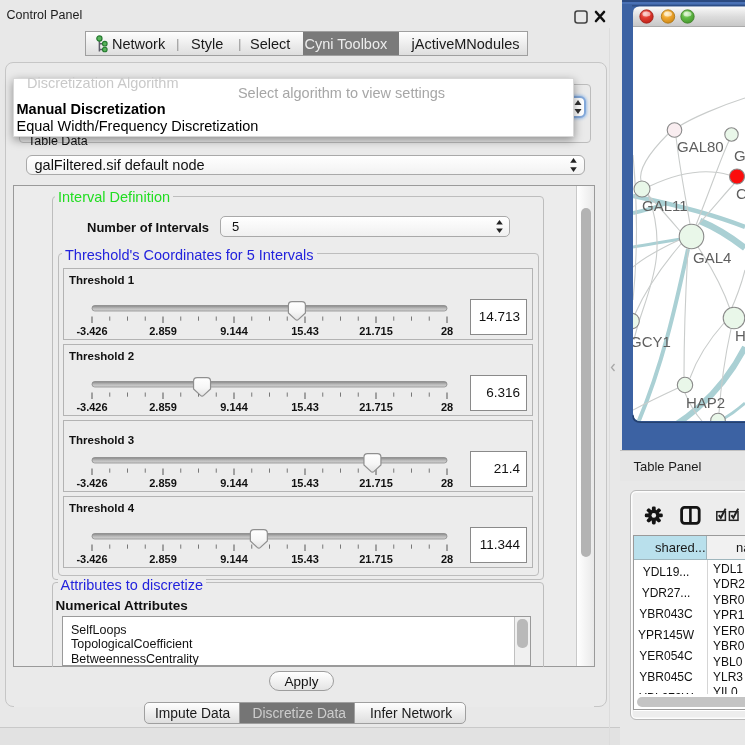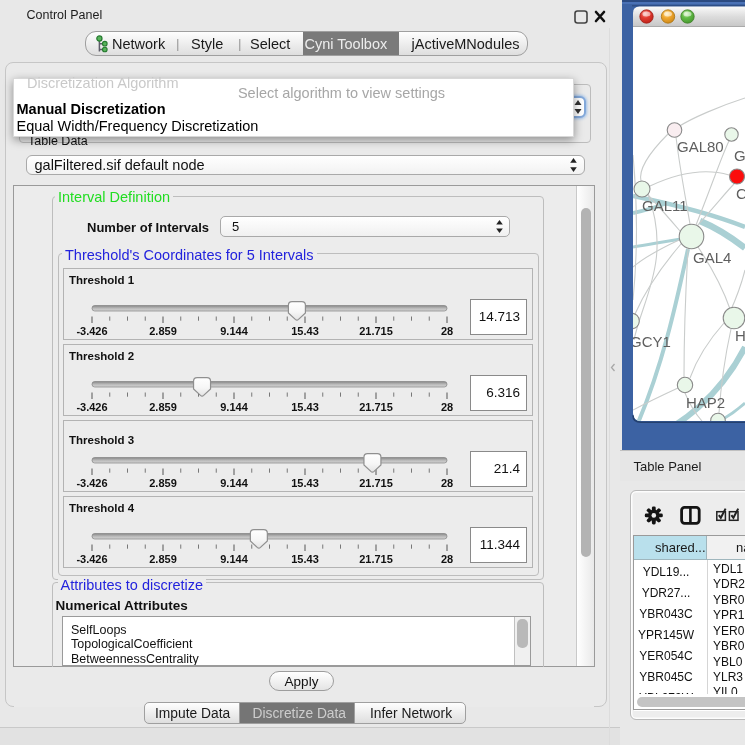--- a/index.html
+++ b/index.html
@@ -6,27 +6,27 @@
   #root{position:relative;width:745px;height:745px;background:#e8e8e8;
         font-family:"Liberation Sans",sans-serif;overflow:hidden;}
   .abs{position:absolute;}
   .gbox{position:absolute;border:1px solid #bdbdbd;border-radius:4px;}
   .glab{position:absolute;font-size:14.5px;padding:0 3px;background:#ececec;line-height:15px;}
 </style>
 </head>
 <body>
 <div id="root">
 
-  <div class="abs" style="left:6.5px;top:8px;font-size:12.5px;color:#1c1c1c;margin-left:20px;">Control Panel</div>
+  <div class="abs" style="left:6.5px;top:8px;font-size:12.5px;color:#1c1c1c;">Control Panel</div>
   <svg class="abs" style="left:572px;top:8px;" width="40" height="18">
     <rect x="3" y="3" width="12" height="12" rx="2.5" fill="none" stroke="#444" stroke-width="1.6"></rect>
     <path d="M24 4 L32 13 M32 4 L24 13" stroke="#111" stroke-width="2.6" stroke-linecap="round"></path>
   </svg>
 
-  <div class="abs" style="left:85px;top:31px;width:443px;height:25px;border:1px solid #9f9f9f;border-radius:11px;
+  <div class="abs" style="left:85px;top:31px;width:443px;height:25px;border:1px solid #9f9f9f;border-radius:0;
        background:linear-gradient(#fefefe,#dedede);box-sizing:border-box;overflow:hidden;">
     <div class="abs" style="left:217px;top:0;width:96px;height:25px;background:#7a7a7a;"></div>
     <svg class="abs" style="left:7px;top:2px;" width="16" height="21">
       <path d="M6.4 5 V17.5 M6.4 9.7 H11.4 M6.4 15.5 H11.4" stroke="#5c5c68" stroke-width="1.5" fill="none"></path>
       <circle cx="6.4" cy="4.5" r="2.6" fill="#57b45a" stroke="#267a30" stroke-width="1.2"></circle>
       <circle cx="11.8" cy="9.7" r="2.3" fill="#57b45a" stroke="#267a30" stroke-width="1.1"></circle>
       <circle cx="11.8" cy="15.5" r="2.3" fill="#57b45a" stroke="#267a30" stroke-width="1.1"></circle>
     </svg>
     <div class="abs" style="left:26px;top:3.5px;font-size:14.5px;color:#1a1a1a;">Network</div>
     <div class="abs" style="left:90px;top:4px;color:#999;font-size:13.5px;">|</div>

